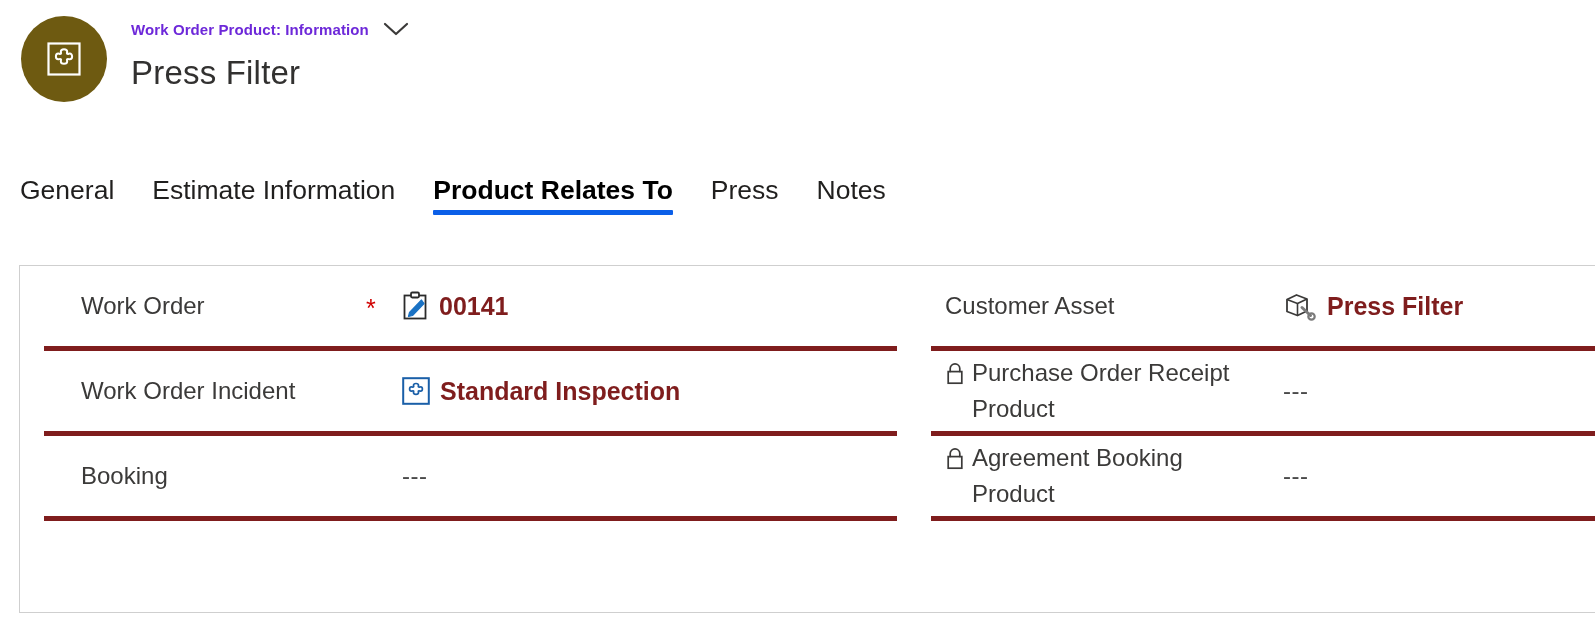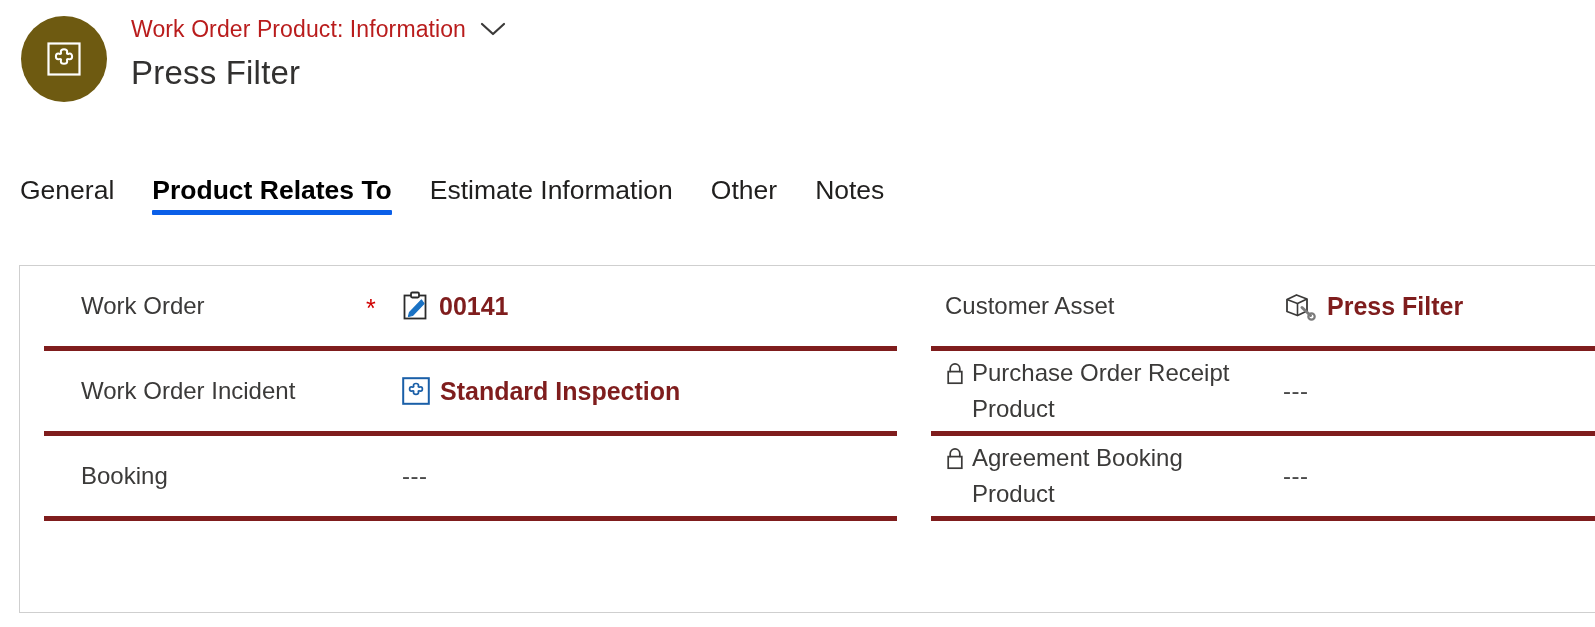--- a/index.html
+++ b/index.html
@@ -39,24 +39,25 @@
     position: absolute;
     left: 131px; top: 12px;
   }
   .record-type-row {
     display: flex;
     align-items: center;
     gap: 14px;
     height: 34px;
   }
   .record-type {
-    font-size: 23px;
-    color: #b91c1c;
+    font-size: 15px;
+    color: #6d28d9;
     letter-spacing: 0.1px;
     white-space: nowrap;
+    font-weight: bold;
   }
   .chevron-down {
     display: inline-flex;
     align-items: center;
     justify-content: center;
     width: 26px; height: 26px;
     cursor: pointer;
   }
   .record-name {
     margin-top: 8px;
@@ -213,23 +214,23 @@
           <path d="M2 3 L13 13 L24 3" stroke="#3b3a39" stroke-width="2.2" fill="none" stroke-linecap="round" stroke-linejoin="round"></path>
         </svg>
       </span>
     </div>
     <div class="record-name">Press Filter</div>
   </div>
 </div>
 
 <div class="tabs">
   <div class="tab">General</div>
+  <div class="tab">Estimate Information</div>
   <div class="tab active">Product Relates To</div>
-  <div class="tab">Estimate Information</div>
-  <div class="tab">Other</div>
+  <div class="tab">Press</div>
   <div class="tab">Notes</div>
 </div>
 
 <div class="card">
   <div class="columns">
 
     <div class="col col-left">
 
       <div class="field">
         <div class="field-label">

